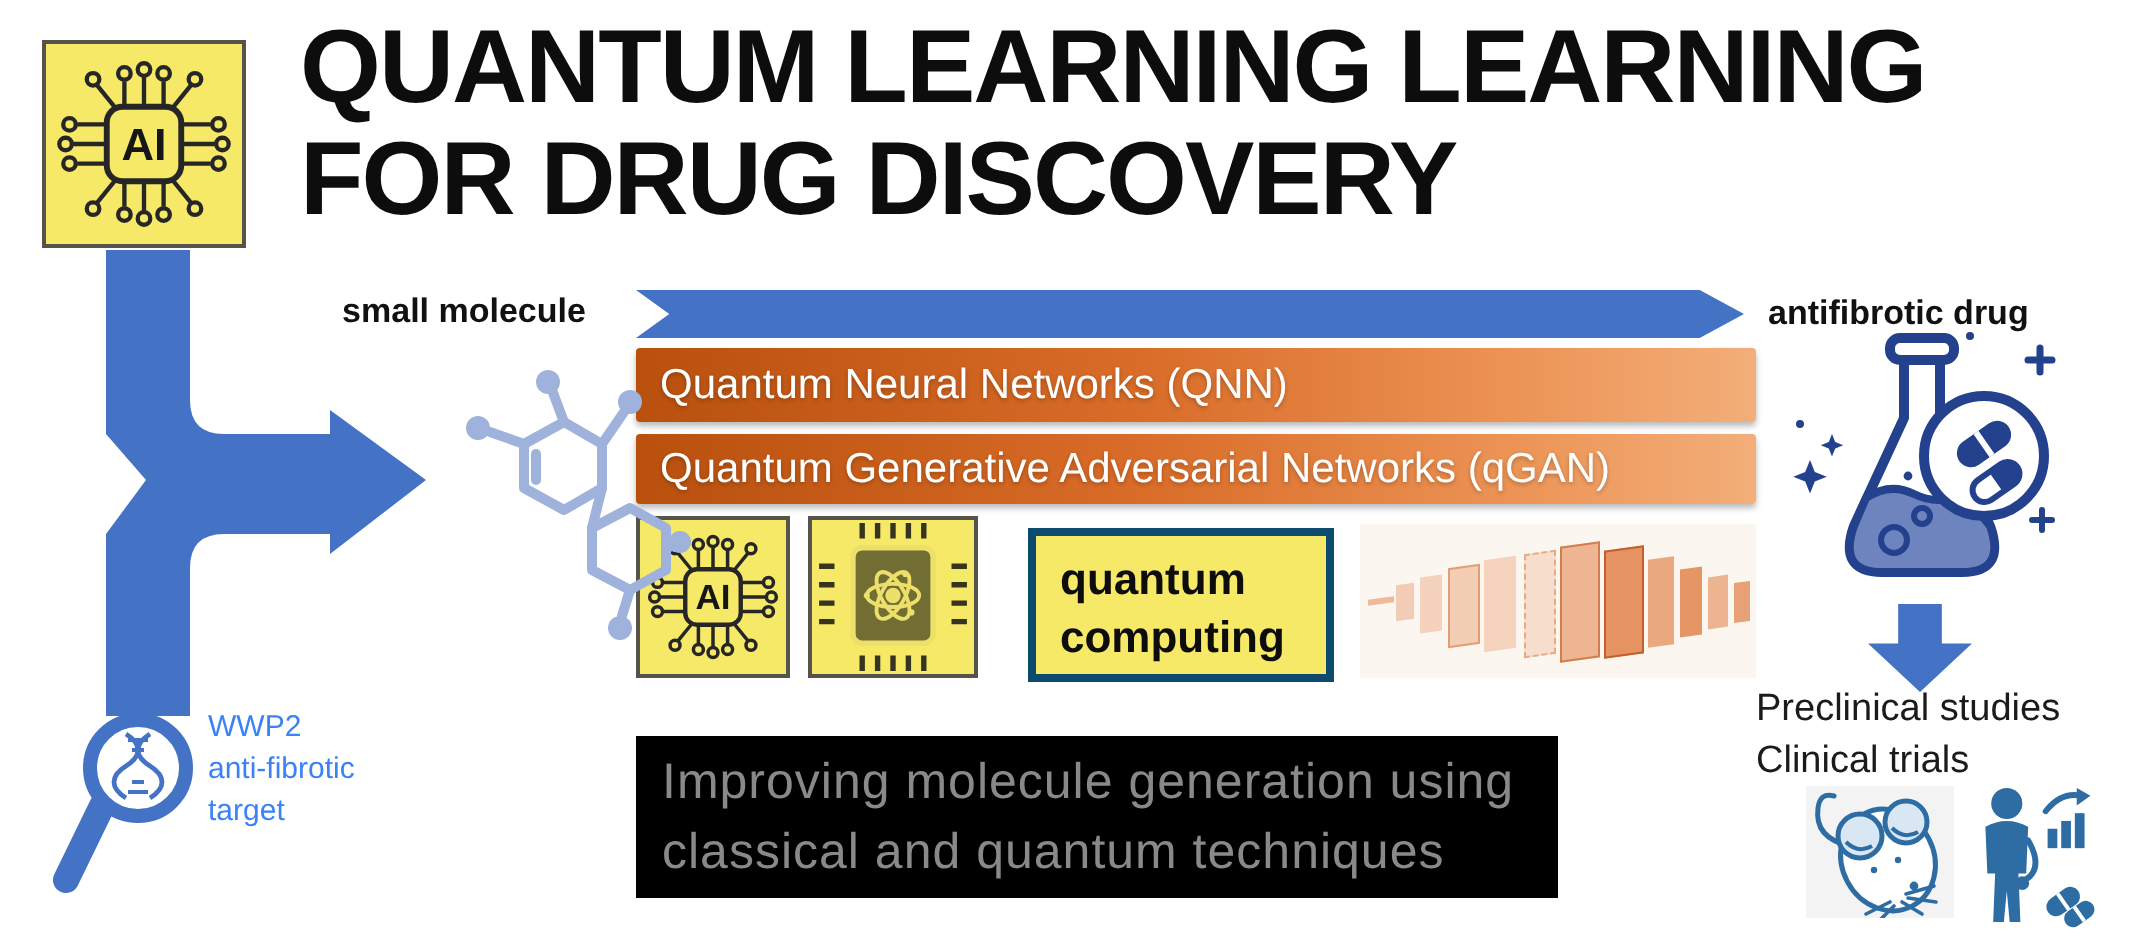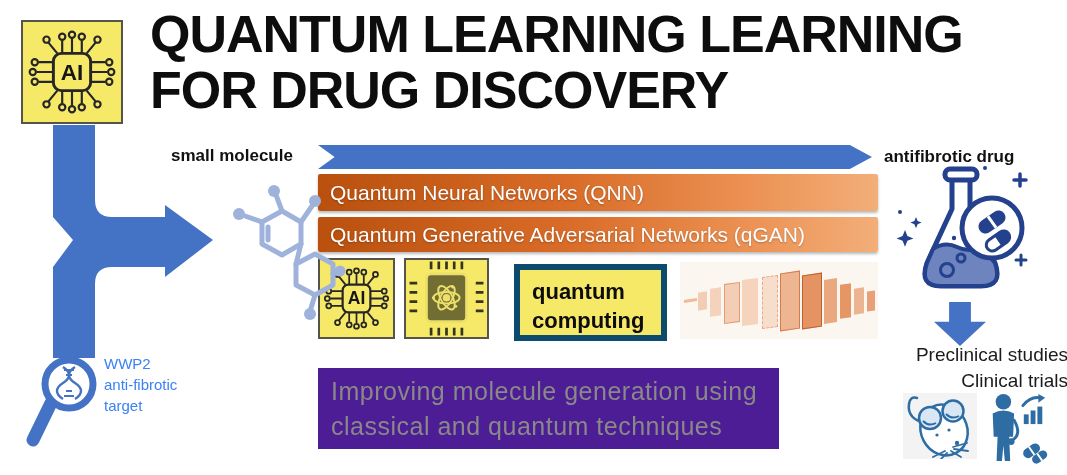--- a/index.html
+++ b/index.html
@@ -23,54 +23,54 @@
        border-radius:2px;color:#fff;font-weight:normal;font-size:21px;display:flex;align-items:center;
        padding-left:12px;box-sizing:border-box;box-shadow:0 2px 3px rgba(0,0,0,.28);
        text-shadow:0 1px 2px rgba(0,0,0,.25);white-space:nowrap;}
   .bar1{top:174px;height:37px;}
   .bar2{top:217px;height:35px;text-align:right;}
 
   
   .chip{background:#f7e968;border:2px solid #55534a;box-sizing:border-box;}
   .chip-ai{left:318px;top:258px;width:77px;height:81px;}
   .chip-q{left:404px;top:258px;width:85px;height:81px;}
-  .qc-box{left:514px;top:264px;width:153px;height:77px;background:#f7e968;border:6px solid #0c4a6e;
+  .qc-box{left:514px;top:264px;width:153px;height:77px;background:#f7e968;border:4px solid #0c4a6e;
           box-sizing:border-box;font-weight:bold;font-size:22px;line-height:29px;padding:7px 0 0 12px;color:#0d0d0d;}
 
   
   .nn{left:680px;top:262px;width:198px;height:77px;background:#fcf6f1;}
   .nn i{position:absolute;transform:skewY(-8deg);}
   .nn i:nth-child(1){left:4px;top:37px;width:13px;height:3px;background:rgba(224,126,66,.5);}
   .nn i:nth-child(2){left:18px;top:30px;width:9px;height:18px;background:rgba(224,126,66,.35);}
   .nn i:nth-child(3){left:30px;top:26px;width:11px;height:28px;background:rgba(224,126,66,.30);}
   .nn i:nth-child(4){left:44px;top:21px;width:14px;height:38px;background:rgba(228,130,70,.35);border:1px solid rgba(210,110,50,.5);}
   .nn i:nth-child(5){left:62px;top:17px;width:16px;height:46px;background:rgba(228,130,70,.30);}
   .nn i:nth-child(6){left:82px;top:14px;width:14px;height:50px;background:rgba(230,135,75,.22);border:1px dashed rgba(210,110,50,.45);}
   .nn i:nth-child(7){left:100px;top:10px;width:18px;height:56px;background:rgba(226,128,68,.55);border:1px solid rgba(200,100,45,.7);}
   .nn i:nth-child(8){left:122px;top:12px;width:18px;height:52px;background:rgba(222,122,62,.8);border:1px solid rgba(190,90,40,.9);}
   .nn i:nth-child(9){left:144px;top:17px;width:13px;height:44px;background:rgba(224,126,66,.65);}
   .nn i:nth-child(10){left:160px;top:22px;width:11px;height:34px;background:rgba(224,126,66,.8);}
   .nn i:nth-child(11){left:174px;top:26px;width:10px;height:26px;background:rgba(224,126,66,.55);}
   .nn i:nth-child(12){left:187px;top:29px;width:8px;height:20px;background:rgba(224,126,66,.7);}
 
   
-  .note{left:318px;top:368px;width:461px;height:81px;background:#4c1d95;color:#8a8888;
+  .note{left:318px;top:368px;width:461px;height:81px;background:#000000;color:#8a8888;
         font-size:25px;line-height:35px;padding:6px 0 0 13px;box-sizing:border-box;letter-spacing:.5px;white-space:nowrap;}
 
   
   .merge-arrow{left:45px;top:125px;width:170px;height:235px;}
   .molecule{left:222px;top:178px;width:125px;height:160px;}
   .magnifier{left:24px;top:350px;width:95px;height:108px;}
   .wwp2{left:104px;top:353px;font-size:15px;line-height:21px;color:#3b82f6;}
 
   
   .flask{left:888px;top:164px;width:148px;height:136px;}
   .down-arrow{left:934px;top:302px;width:52px;height:44px;background:#4472c4;
               clip-path:polygon(29% 0,71% 0,71% 45%,100% 45%,50% 100%,0 45%,29% 45%);}
-  .outcome{left:878px;top:342px;width:190px;text-align:right;font-size:19px;line-height:26px;color:#1b1b1b;white-space:nowrap;}
+  .outcome{left:878px;top:342px;width:190px;text-align:left;font-size:19px;line-height:26px;color:#1b1b1b;white-space:nowrap;}
   .mouse-box{left:903px;top:393px;width:74px;height:66px;background:#f3f3f3;}
   .person{left:982px;top:390px;width:70px;height:74px;}
 </style>
 </head>
 <body>
 
 <div id="canvas">
 
   <div class="abs ai-badge">
     <svg viewBox="0 0 100 100" width="98" height="100">

